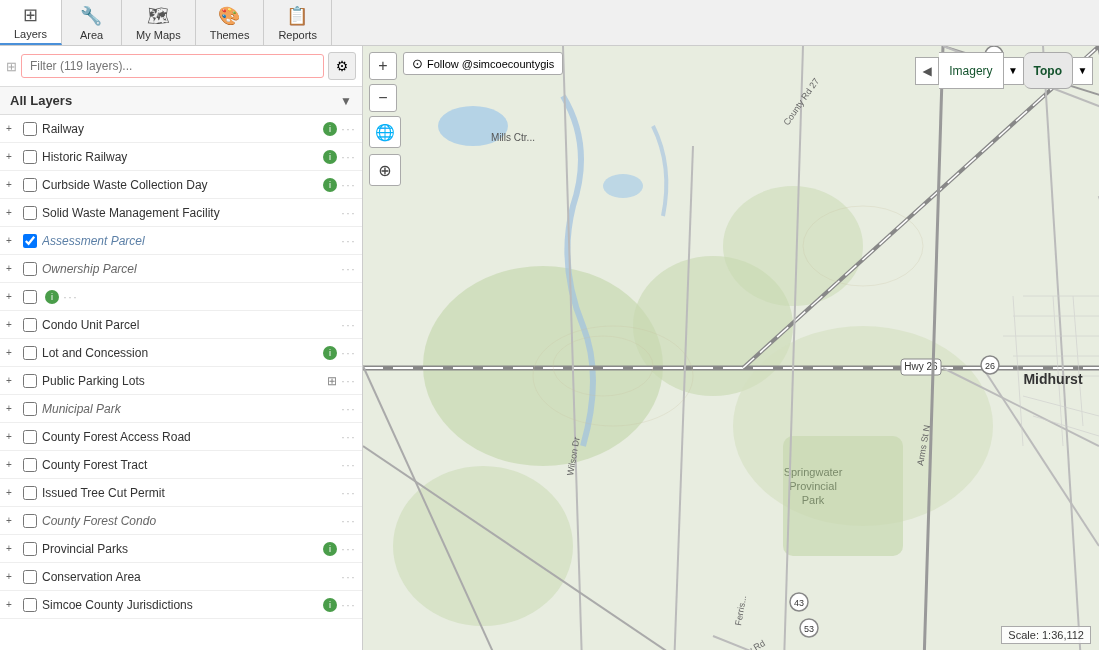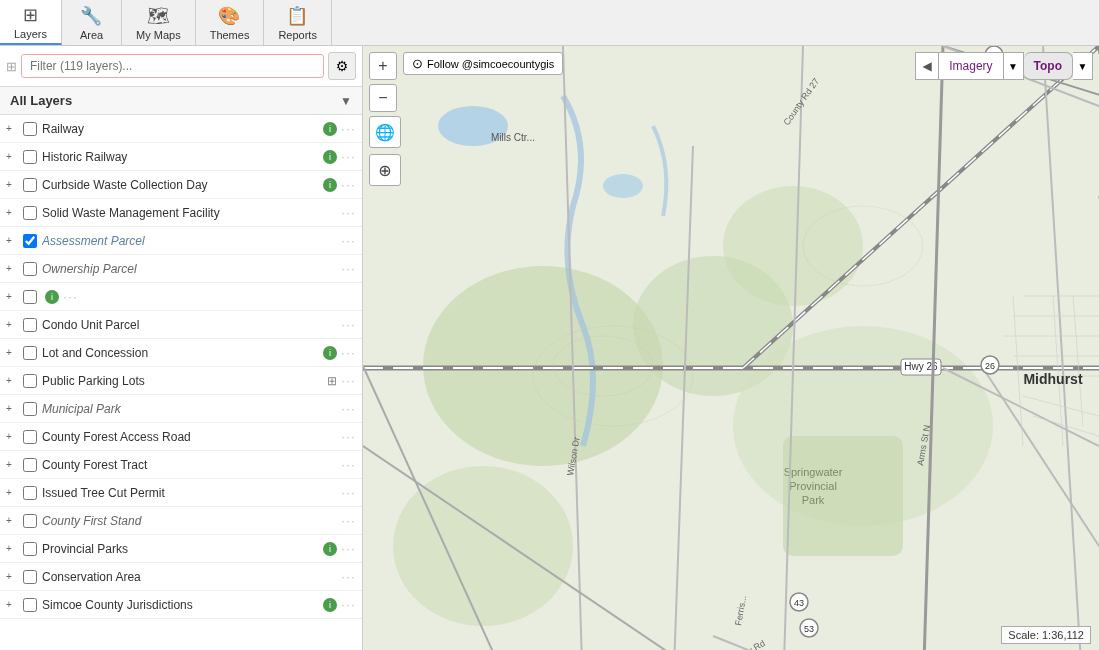--- a/index.html
+++ b/index.html
@@ -235,22 +235,22 @@
       font-size: 12px;
       color: #555;
     }
     .map-mode-btn {
       background: white;
       border: 1px solid #aaa;
       border-left: none;
       padding: 4px 10px;
       cursor: pointer;
       font-size: 12px;
-      color: #701a75;
-      height: 28px;
+      color: #14532d;
+      height: 37px;
       display: flex; align-items: center;
     }
     .map-mode-btn.active { background: #e8e8e8; font-weight: bold; border-radius: 7px; }
     .map-dd-btn {
       background: white;
       border: 1px solid #aaa;
       border-left: none;
       width: 20px; height: 28px;
       cursor: pointer;
       display: flex; align-items: center; justify-content: center;
@@ -404,21 +404,21 @@
         <div class="layer-item">
       <span class="layer-expand">+</span>
       <input type="checkbox" class="layer-checkbox" style="">
       <span class="layer-name">Issued Tree Cut Permit</span>
 
       <span class="layer-dots">···</span>
     </div>
         <div class="layer-item">
       <span class="layer-expand">+</span>
       <input type="checkbox" class="layer-checkbox" style="">
-      <span class="layer-name italic">County First Stand</span>
+      <span class="layer-name italic">County Forest Condo</span>
 
       <span class="layer-dots">···</span>
     </div>
         <div class="layer-item">
       <span class="layer-expand">+</span>
       <input type="checkbox" class="layer-checkbox" style="">
       <span class="layer-name">Provincial Parks</span>
       <span class="layer-info">i</span>
       <span class="layer-dots">···</span>
     </div>

